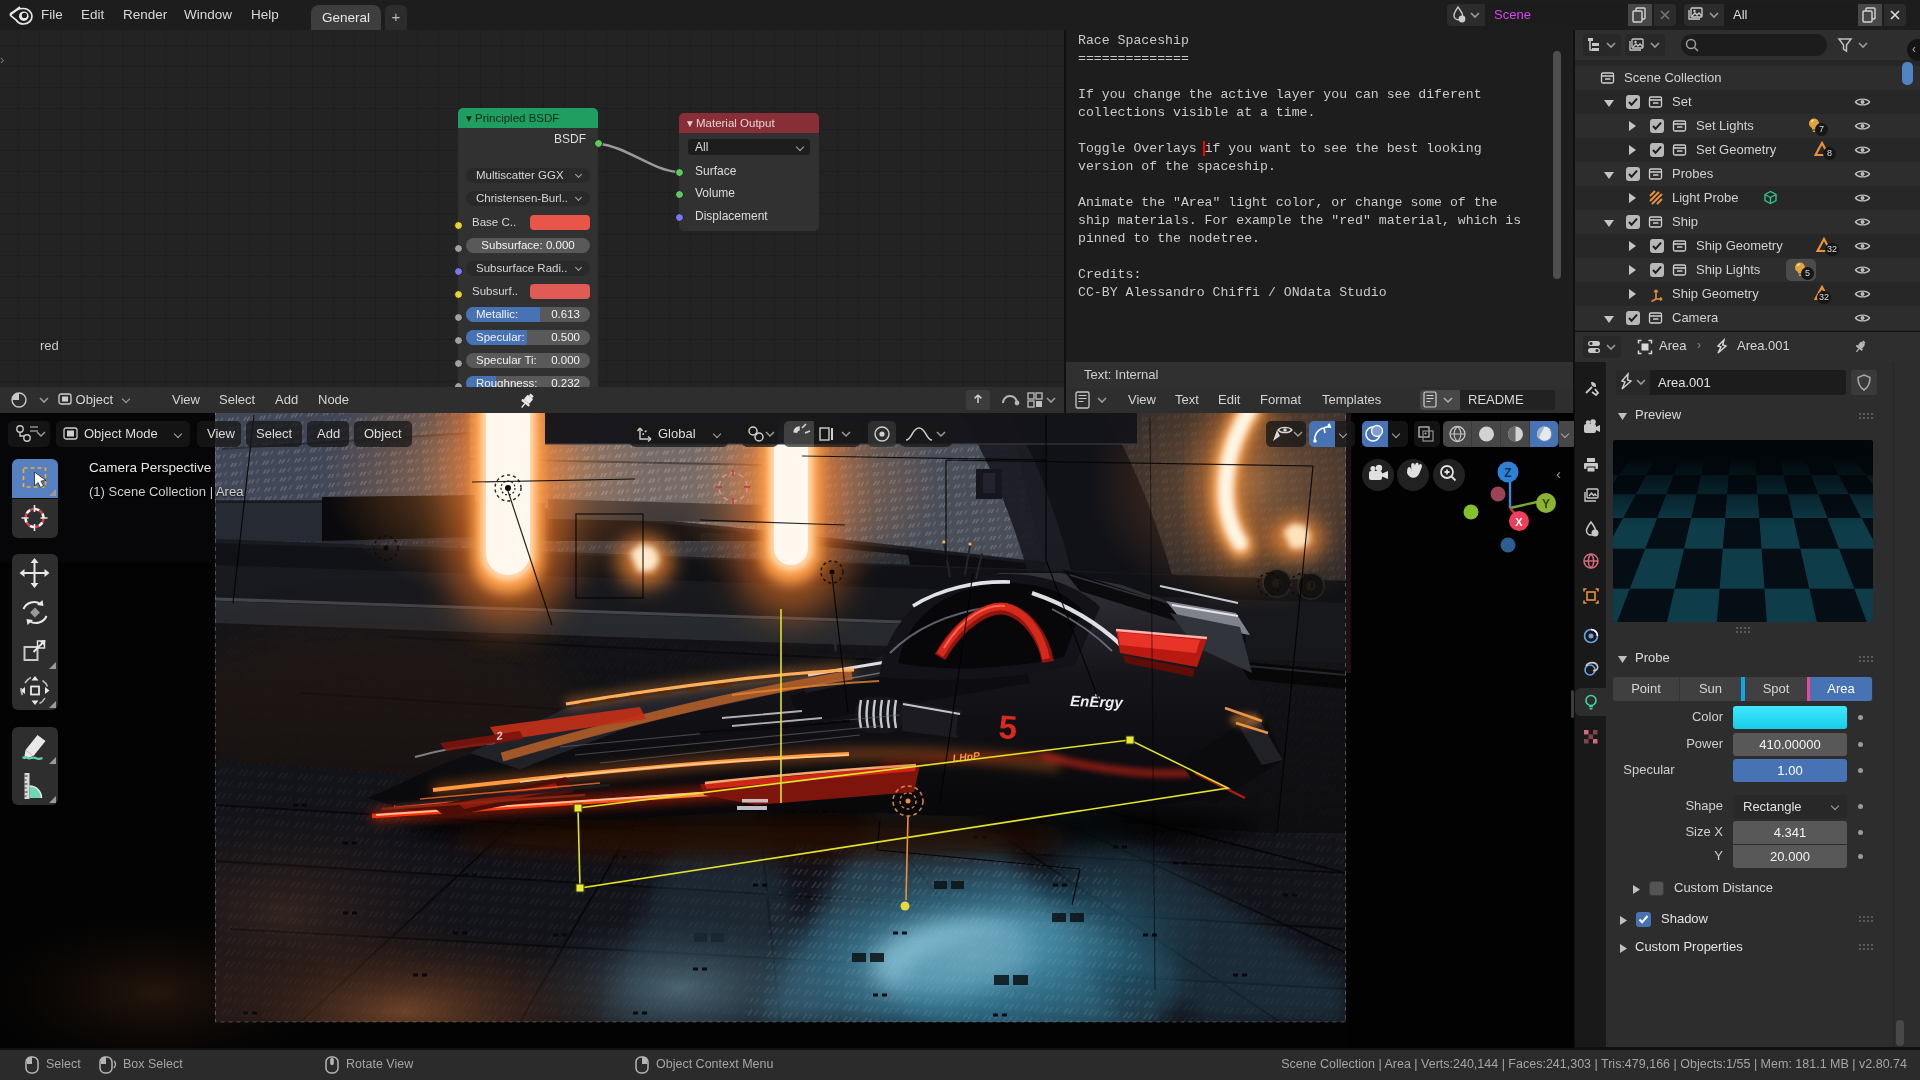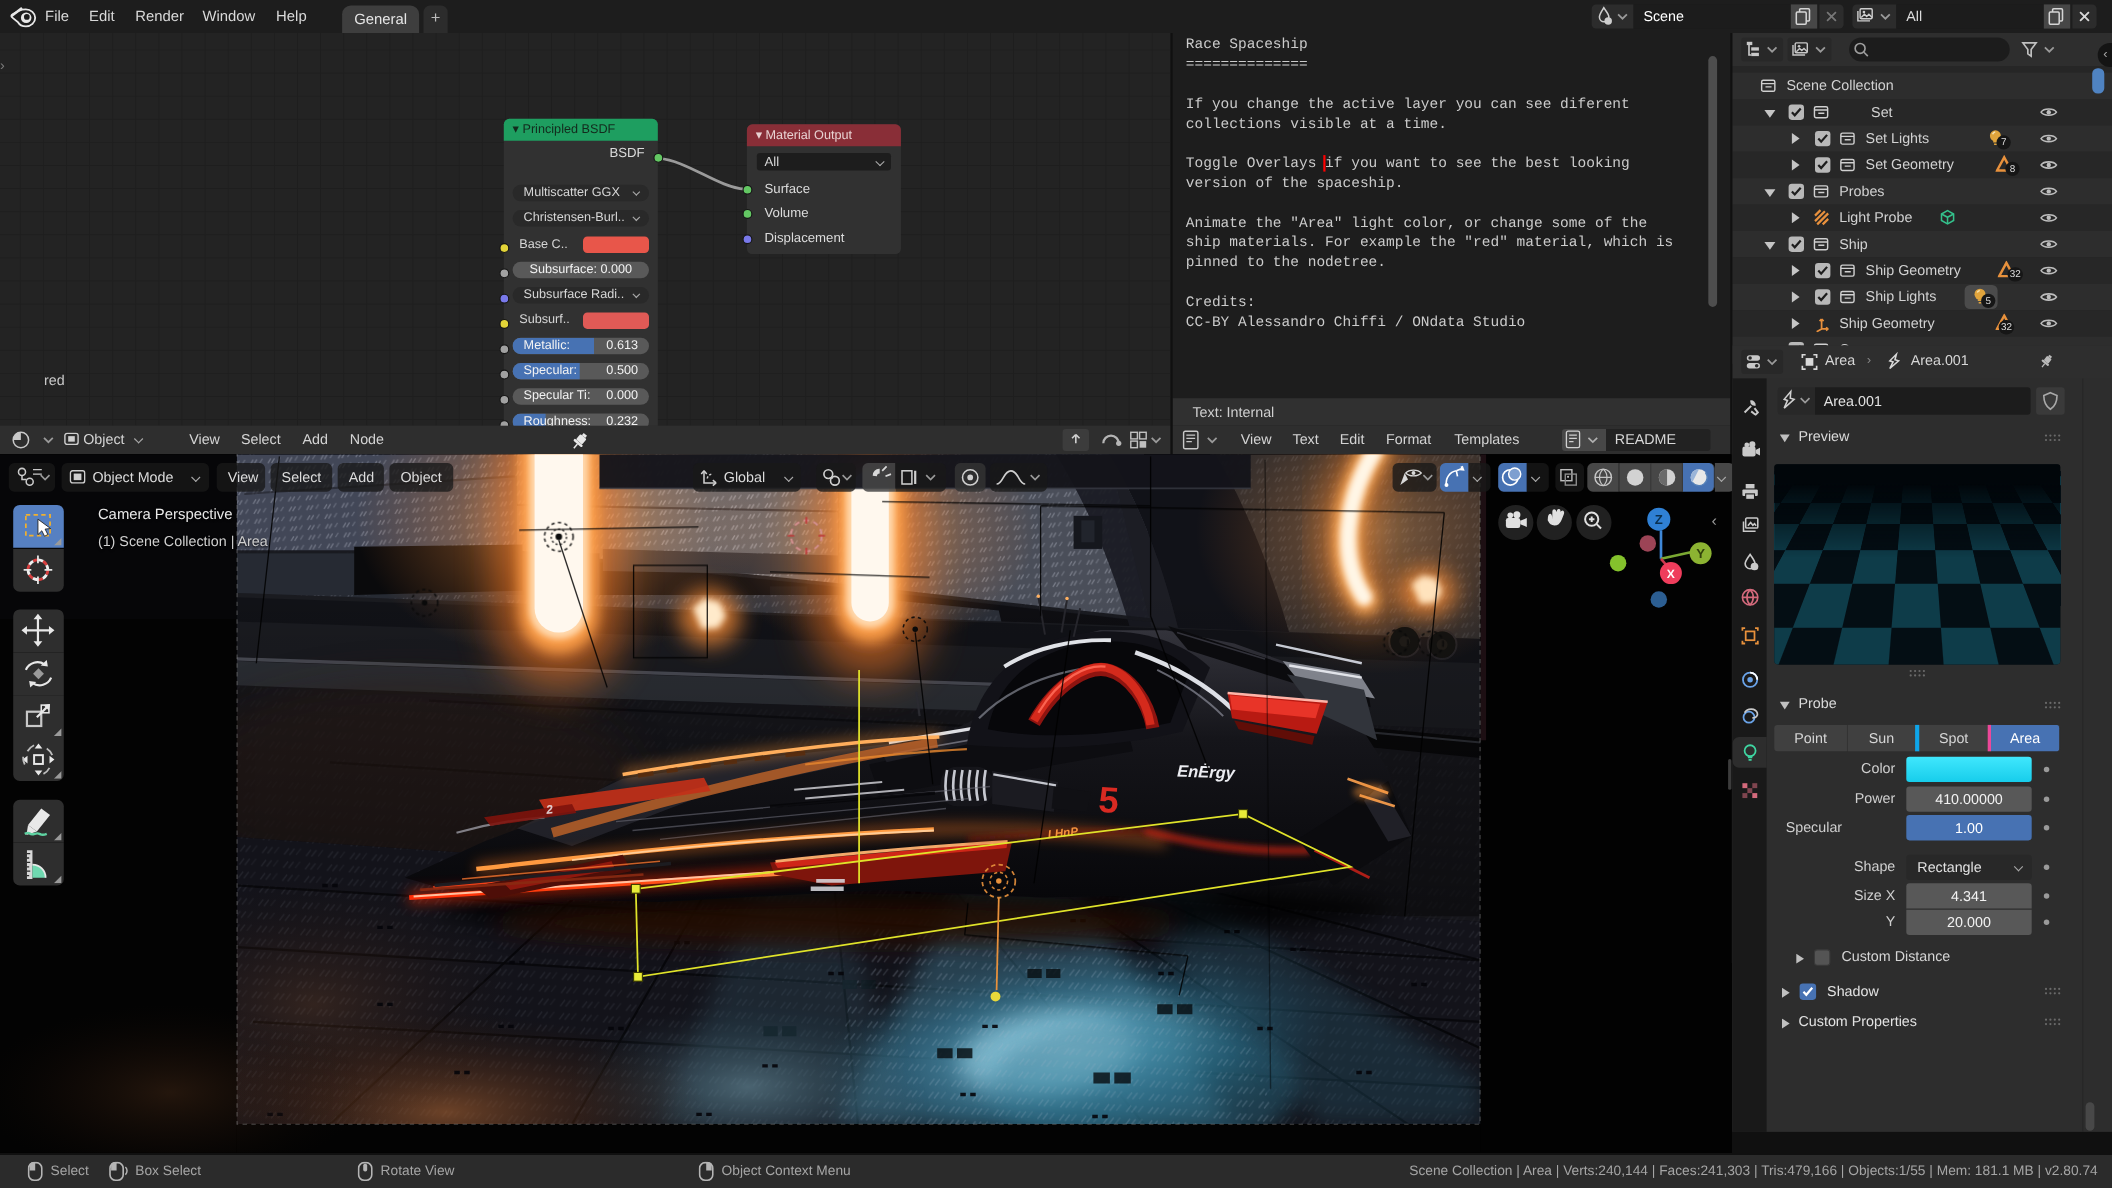--- a/index.html
+++ b/index.html
@@ -13,21 +13,21 @@
 #topbar .menu { position:absolute; top:0; height:30px; line-height:30px; color:#d9d9d9; font-size:13.5px; }
 #wstab { position:absolute; left:311px; top:5px; width:70px; height:25px; background:#3e3e3e;
   border-radius:8px 8px 0 0; color:#e6e6e6; font-size:13.5px; text-align:center; line-height:25px; }
 #wsplus { position:absolute; left:385px; top:5px; width:22px; height:25px; background:#2c2c2c;
   border-radius:6px 6px 0 0; color:#bbb; font-size:15px; text-align:center; line-height:24px; }
 
 
 #nodeed { position:absolute; left:0; top:30px; width:1064px; height:383px; background:#232323; overflow:hidden; }
 #texted { position:absolute; left:1066px; top:30px; width:507px; height:383px; background:#1d1d1d; overflow:hidden; }
 #outliner { position:absolute; left:1575px; top:30px; width:345px; height:301px; background:#262626; overflow:hidden; }
-#props { position:absolute; left:1575px; top:314px; width:345px; height:715px; background:#2d2d2d; overflow:hidden; }
+#props { position:absolute; left:1575px; top:332px; width:345px; height:715px; background:#2d2d2d; overflow:hidden; }
 #viewport { position:absolute; left:0; top:413px; width:1574px; height:635px; background:#000; overflow:hidden; }
 #statusbar { position:absolute; left:0; top:1050px; width:1920px; height:30px; background:#2b2b2b; color:#a5a5a5; font-size:12.5px; }
 
 
 .hdr { position:absolute; left:0; right:0; bottom:0; height:26px; background:#2e2e2e; }
 .hmenu { position:absolute; top:0; height:26px; line-height:26px; color:#d4d4d4; font-size:13px; }
 .dchev { display:inline-block; width:6px; height:6px; border-right:1.5px solid #a8a8a8; border-bottom:1.5px solid #a8a8a8; transform:rotate(45deg); vertical-align:2px; }
 
 
 .nrow { position:absolute; left:8px; width:124px; height:15px; }
@@ -270,21 +270,21 @@
           </svg>
     <div class="abs" style="left:51px;top:5px;width:14px;height:14px;background:#b8b8b8;border-radius:3px;"><svg width="14" height="14" viewBox="0 0 14 14">
               <path d="M3 7 l2.6 2.8 L11 3.6" stroke="#1d1d1d" stroke-width="2" fill="none"></path>
             </svg></div>
     <svg class="abs" style="left:73px;top:5px;" width="15" height="14" viewBox="0 0 15 14">
             <g fill="none" stroke="#d0d0d0" stroke-width="1.3">
               <rect x="1.5" y="2" width="12" height="10" rx="1.5"></rect>
               <path d="M1.5 5 h12 M5 8 h5.5"></path>
             </g>
           </svg>
-    <div class="abs" style="left:97px;top:4px;color:#d1d1d1;font-size:13px;margin-left:29px;">Set</div>
+    <div class="abs" style="left:97px;top:4px;color:#d1d1d1;font-size:13px;">Set</div>
     <svg class="abs" style="left:279px;top:5px;" width="17" height="14" viewBox="0 0 17 14">
             <path d="M1.5 7 C4 3.2, 13 3.2, 15.5 7 C13 10.8, 4 10.8, 1.5 7 Z" fill="none" stroke="#bdbdbd" stroke-width="1.4"></path>
             <circle cx="8.5" cy="7" r="2" fill="#bdbdbd"></circle>
           </svg>
     </div>
     <div class="abs" style="left:0;top:84px;width:345px;height:24px;background:#2d2d2d;">
     <svg class="abs" style="left:52px;top:6px;" width="10" height="12">
             <path d="M2 1 L9 6 L2 11 Z" fill="#c5c5c5"></path>
           </svg>
     <div class="abs" style="left:75px;top:5px;width:14px;height:14px;background:#b8b8b8;border-radius:3px;"><svg width="14" height="14" viewBox="0 0 14 14">
@@ -1268,21 +1268,21 @@
 <path d="M1.5 10.5 L11 3.2" stroke="#e8e8e8" stroke-width="2.2"></path>
 </svg>
 
     <div class="abs" style="left:1447px;top:4px;width:38px;height:22px;background:#2c2c2c;border-radius:4px 0 0 4px;">
       <svg width="38" height="22" viewBox="0 0 38 22">
           <path d="M11 3 C8.5 7 7 9 7 11.5 a4.3 4.3 0 0 0 8.6 0 C15.6 9 13.5 7 11 3 Z" fill="none" stroke="#cdcdcd" stroke-width="1.4"></path>
           <circle cx="15" cy="15" r="3.4" fill="#cdcdcd"></circle>
           <path d="M24 9 l4 4 l4 -4" stroke="#9a9a9a" stroke-width="1.6" fill="none"></path>
         </svg>
     </div>
-    <div class="abs" style="left:1485px;top:4px;width:143px;height:22px;background:#1c1c1c;color:#ffffff;font-size:13px;line-height:22px;"><span style="margin-left:9px;">Scene</span></div>
+    <div class="abs" style="left:1485px;top:4px;width:143px;height:22px;background:#1c1c1c;color:#d946ef;font-size:13px;line-height:22px;"><span style="margin-left:9px;">Scene</span></div>
     <div class="abs" style="left:1628px;top:4px;width:24px;height:22px;background:#474747;border-radius:0;">
       <svg width="24" height="22" viewBox="0 0 24 22">
           <g fill="none" stroke="#d5d5d5" stroke-width="1.4">
             <rect x="8" y="4" width="9" height="11" rx="1"></rect>
             <rect x="5" y="7" width="9" height="11" rx="1" fill="#474747"></rect>
           </g>
         </svg>
     </div>
     <div class="abs" style="left:1654px;top:4px;width:22px;height:22px;background:#2c2c2c;border-radius:0 4px 4px 0;">
       <svg width="22" height="22" viewBox="0 0 22 22">

